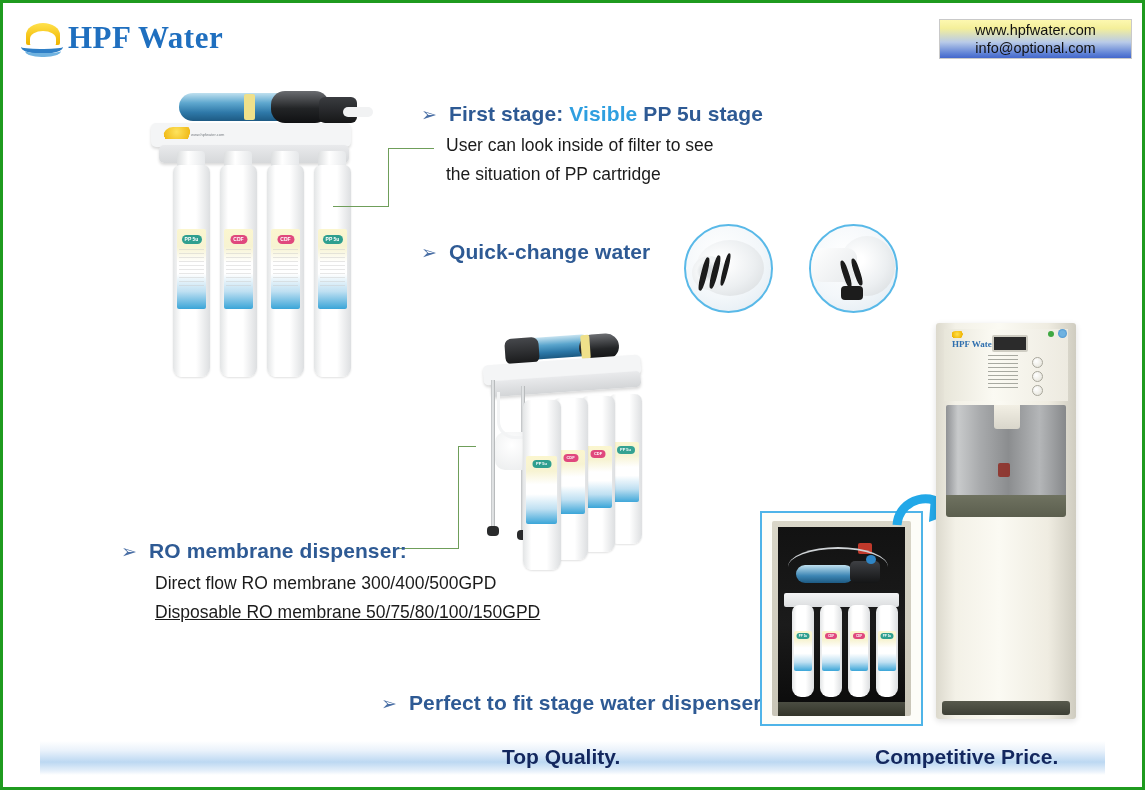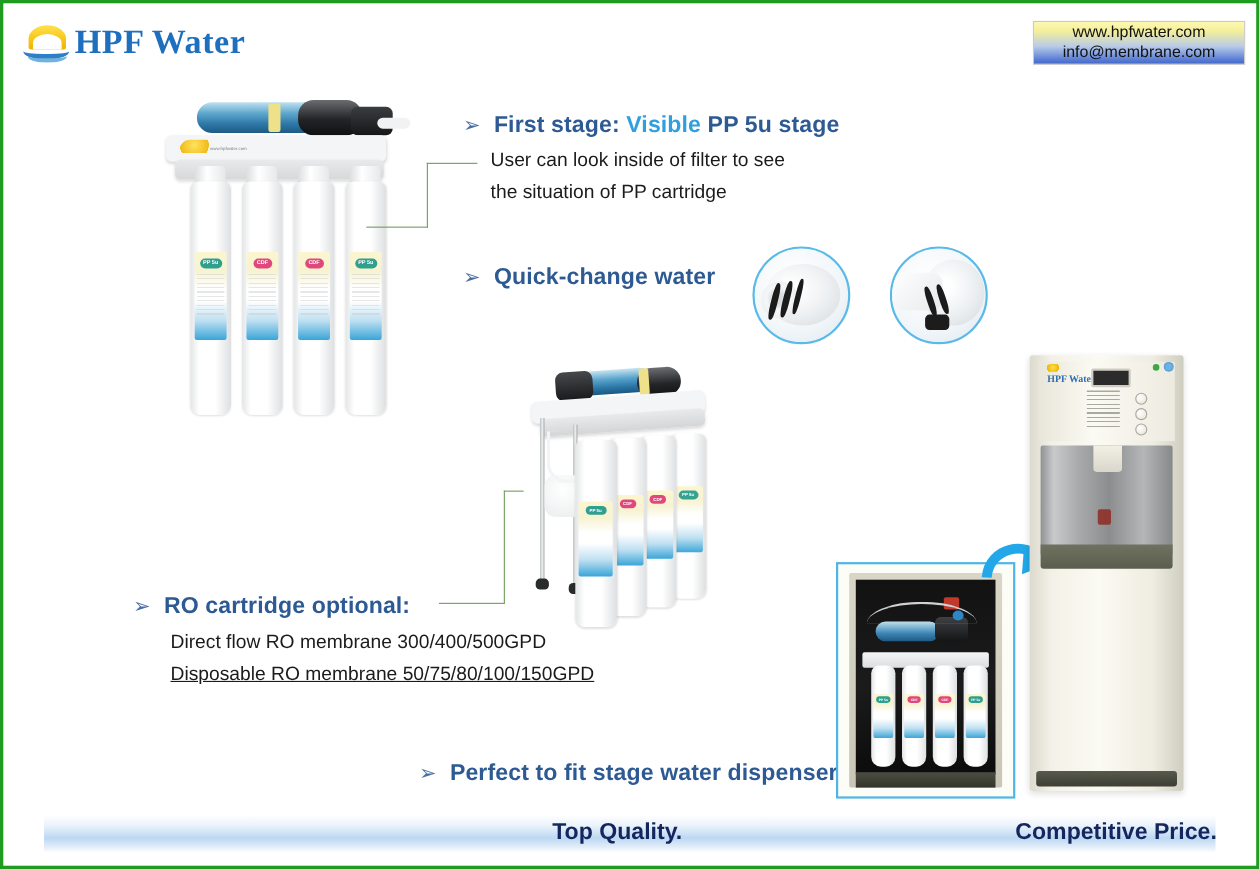--- a/index.html
+++ b/index.html
@@ -264,21 +264,21 @@
         <span class="sun"></span>
           <span class="sun-cut"></span>
         <span class="wave1"></span>
           <span class="wave2"></span>
       </span>
       <span class="logo-text">HPF Water</span>
     </div>
 
     <div class="contact-box">
       <span class="contact-line">www.hpfwater.com</span>
-      <span class="contact-line">info@membrane.com</span>
+      <span class="contact-line">info@optional.com</span>
     </div>
   </div>
 
   <div class="photo ro-sys" style="left:148px; top:88px; width:230px; height:290px;">
 
     <div class="memb" style="left:28px; top:2px; width:120px; height:28px;
                 background:linear-gradient(180deg,#bfe0ef 0%,#5fa8cf 35%,#2e78a8 70%,#1d5a83 100%);"></div>
     <div class="memb" style="left:120px; top:0px; width:58px; height:32px;
                 background:linear-gradient(180deg,#6a6c70,#222426 55%,#101113);"></div>
     <div class="memb" style="left:168px; top:6px; width:38px; height:26px;
@@ -409,21 +409,21 @@
       </div>
     </div>
   </div>
 
   <div class="conn" style="left:396px; top:545px; width:60px; height:1.4px;"></div>
   <div class="conn" style="left:455px; top:443px; width:1.4px; height:103px;"></div>
   <div class="conn" style="left:455px; top:443px; width:18px; height:1.4px;"></div>
 
   <div class="bullet-row" style="left:118px; top:536px;">
     <span class="arrow-glyph">➢</span>
-    <span class="bullet-head">RO cartridge optional:</span>
+    <span class="bullet-head">RO membrane dispenser:</span>
   </div>
   <div class="sub-line" style="left:152px; top:570px;">Direct flow RO membrane 300/400/500GPD</div>
   <div class="sub-line" style="left:152px; top:599px;text-decoration:underline;">Disposable RO membrane 50/75/80/100/150GPD</div>
 
   <div class="bullet-row" style="left:378px; top:688px;">
     <span class="arrow-glyph">➢</span>
     <span class="bullet-head">Perfect to fit stage water dispenser</span>
   </div>
 
   <div class="inset" style="left:757px; top:508px; width:163px; height:215px;">
@@ -498,15 +498,15 @@
     <div class="disp-alcove" style="left:10px; top:82px; width:120px; height:100px;"></div>
     <div class="disp-tap" style="left:58px; top:82px; width:26px; height:24px;"></div>
     <span style="position:absolute; left:62px; top:140px; width:12px; height:14px;
                  background:#8e2a22; border-radius:2px; opacity:.85;"></span>
     <div class="disp-tray" style="left:10px; top:172px; width:120px; height:22px;"></div>
     <div class="disp-base" style="left:6px; top:378px; width:128px; height:14px;"></div>
   </div>
 
   <div class="footer-band"></div>
   <div class="footer-item" style="left:499px;">Top Quality.</div>
-  <div class="footer-item" style="left:920px;">Competitive Price.</div>
+  <div class="footer-item" style="left:872px;">Competitive Price.</div>
 
 </div>
 
 </body></html>

